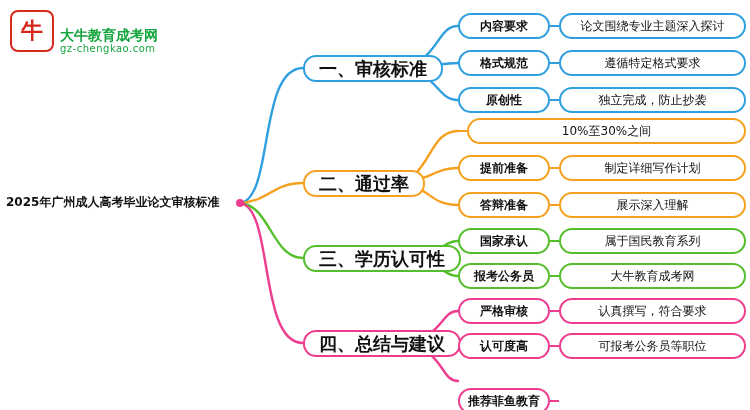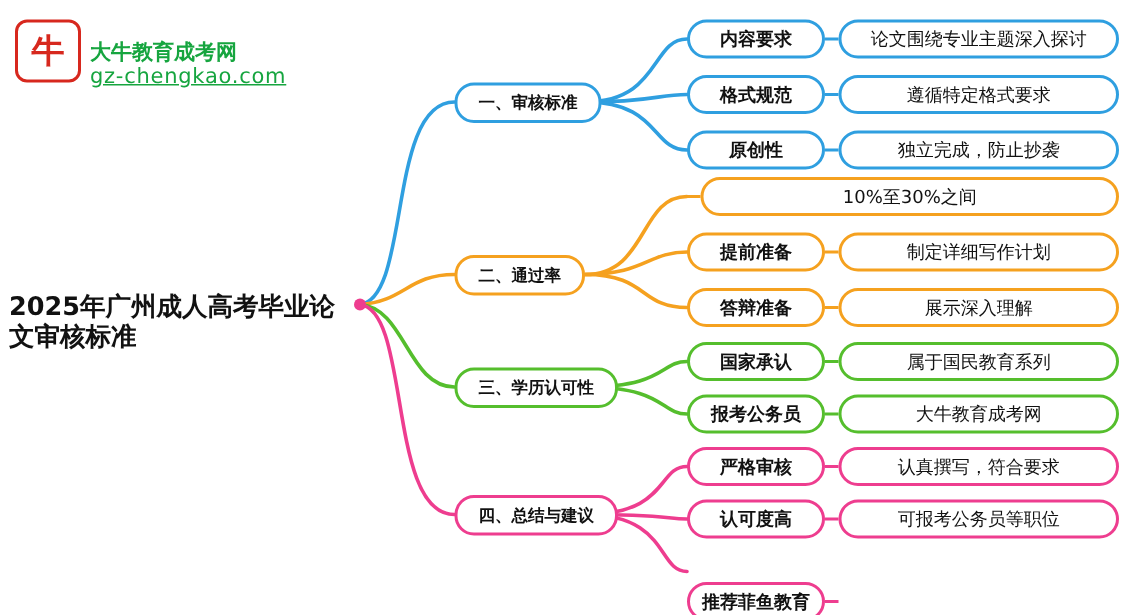--- a/index.html
+++ b/index.html
@@ -6,27 +6,27 @@
   body{font-family:"DejaVu Sans","Liberation Sans",sans-serif;}
   .stage{position:relative;width:750px;height:410px;background:#fff;overflow:hidden;}
   .edges{position:absolute;left:0;top:0;width:750px;height:410px;}
   .edges path{fill:none;stroke-width:2.4;stroke-linecap:round;}
   
   .logo{position:absolute;left:10px;top:8px;display:flex;align-items:center;gap:6px;}
   .logo-icon{width:40px;height:38px;border:2px solid #d7281e;border-radius:8px;background:#fff;
     color:#d7281e;font-weight:bold;font-size:22px;display:flex;align-items:center;justify-content:center;}
   .logo-text{display:flex;flex-direction:column;line-height:1.15;margin-top:19px;}
   .site-name{color:#16a53f;font-weight:bold;font-size:14px;}
-  .site-url{color:#16a53f;font-size:14px;letter-spacing:.5px;text-decoration:underline;}
+  .site-url{color:#16a53f;font-size:10px;letter-spacing:.5px;}
   
-  .root{position:absolute;left:6px;top:195px;width:230px;font-size:17px;font-weight:bold;color:#111;line-height:1.2;}
+  .root{position:absolute;left:6px;top:195px;width:230px;font-size:12px;font-weight:bold;color:#111;line-height:1.2;}
   .root-dot{position:absolute;left:236px;top:199px;width:8px;height:8px;border-radius:50%;background:#EE3D8F;}
   
   .blabel{position:absolute;left:303px;height:27px;line-height:23px;padding:0 14px;background:#fff;
-    border:2px solid #999;border-radius:13px;font-size:11px;font-weight:bold;color:#111;
+    border:2px solid #999;border-radius:13px;font-size:18px;font-weight:bold;color:#111;
     box-sizing:border-box;white-space:nowrap;}
   
   .row{position:absolute;left:458px;width:288px;height:26px;display:flex;align-items:center;}
   .key{flex:0 0 92px;height:26px;box-sizing:border-box;border:2px solid #999;border-radius:13px;
     background:#fff;display:flex;align-items:center;justify-content:center;font-size:12px;font-weight:bold;
     color:#111;white-space:nowrap;}
   .conn{flex:0 0 9px;height:2.4px;background:#999;}
   .val{flex:1;height:26px;box-sizing:border-box;border:2px solid #999;border-radius:13px;background:#fff;
     display:flex;align-items:center;justify-content:center;font-size:12px;color:#111;white-space:nowrap;text-align:center;}
 </style>

